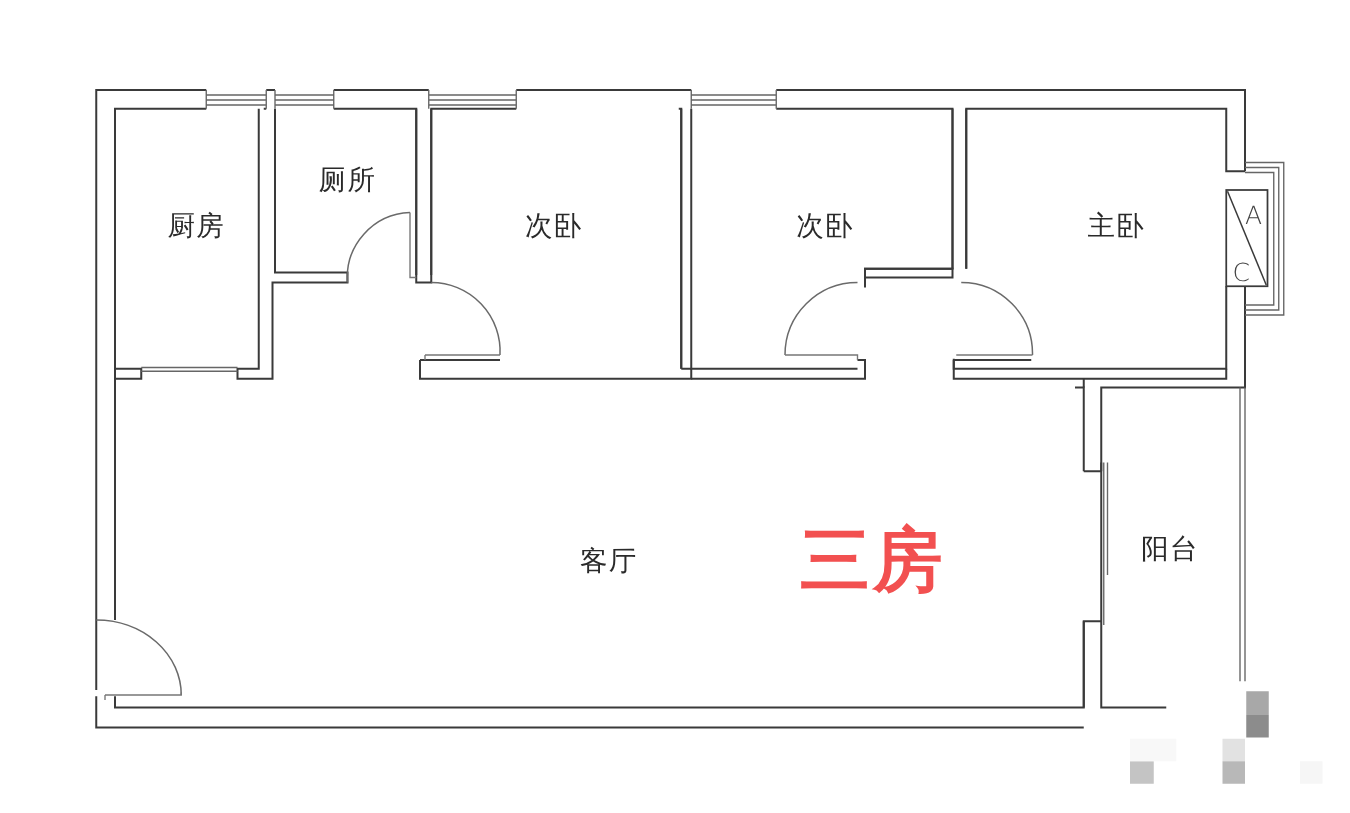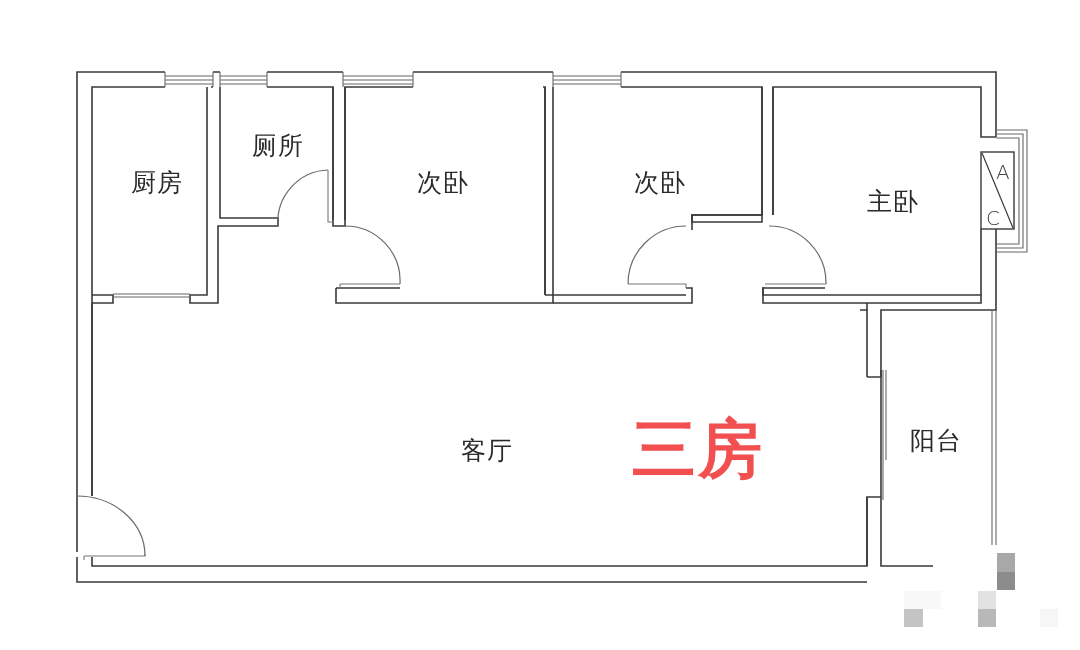--- a/index.html
+++ b/index.html
@@ -5,26 +5,26 @@
     html, body { margin: 0; padding: 0; background: #ffffff; }
     body { width: 1080px; height: 650px; position: relative; overflow: hidden;
            font-family: "DejaVu Sans", sans-serif; }
     #plan { position: absolute; left: 0; top: 0; width: 1080px; height: 650px; }
     .wall { fill: none; stroke: #3a3a3a; stroke-width: 1.6; }
     .win { fill: none; stroke: #666; stroke-width: 1.1; }
     .door-arc { fill: none; stroke: #6a6a6a; stroke-width: 1.2; }
     .door-leaf { fill: none; stroke: #777; stroke-width: 1.1; }
     .label {
       position: absolute; color: #2a2a2a; font-family: "DejaVu Sans", sans-serif;
-      font-size: 25px; font-weight: 300; letter-spacing: 1px; white-space: nowrap;
+      font-size: 22px; font-weight: 300; letter-spacing: 1px; white-space: nowrap;
       transform: translate(-50%, -50%); line-height: 1;
     }
     .big-label {
       position: absolute; font-family: "DejaVu Sans", sans-serif; font-weight: bold;
-      font-size: 64px; white-space: nowrap; transform: translate(-50%, -50%);
+      font-size: 56px; white-space: nowrap; transform: translate(-50%, -50%);
       line-height: 1; letter-spacing: 2px;
     }
     .ac-text { font-family: "DejaVu Sans", sans-serif; font-size: 20px; fill: #444; font-weight: 300; }
     .mosaic { position: absolute; }
   </style>
 </head>
 <body>
 
 <svg id="plan" viewBox="0 0 1080 650" xmlns="http://www.w3.org/2000/svg">
 
@@ -95,21 +95,21 @@
 
     <path class="door-arc" d="M77,496 A68,60 0 0 1 145,556"></path>
     <path class="door-leaf" d="M84,556 L145,556 L145,554 M84,556 L84,560"></path>
   </g>
 </svg>
 
 <div class="label" style="left:157px; top:182px;">厨房</div>
 <div class="label" style="left:278px; top:145px;">厕所</div>
 <div class="label" style="left:443px; top:182px;">次卧</div>
 <div class="label" style="left:660px; top:182px;">次卧</div>
-<div class="label" style="left:893px; top:182px;margin-top:19px;">主卧</div>
+<div class="label" style="left:893px; top:182px;">主卧</div>
 <div class="label" style="left:487px; top:450px;">客厅</div>
 <div class="label" style="left:936px; top:440px;">阳台</div>
 
 <div class="big-label" id="big-title" style="left: 698px; top: 449px; color: rgb(242, 80, 80);">三房</div>
 
 <div>
   <div class="mosaic" style="left:997px; top:553px; width:18px; height:19px; background:#a8a8a8;"></div>
   <div class="mosaic" style="left:997px; top:572px; width:18px; height:18px; background:#8c8c8c;"></div>
   <div class="mosaic" style="left:978px; top:591px; width:18px; height:18px; background:#e2e2e2;"></div>
   <div class="mosaic" style="left:904px; top:609px; width:19px; height:18px; background:#c4c4c4;"></div>

